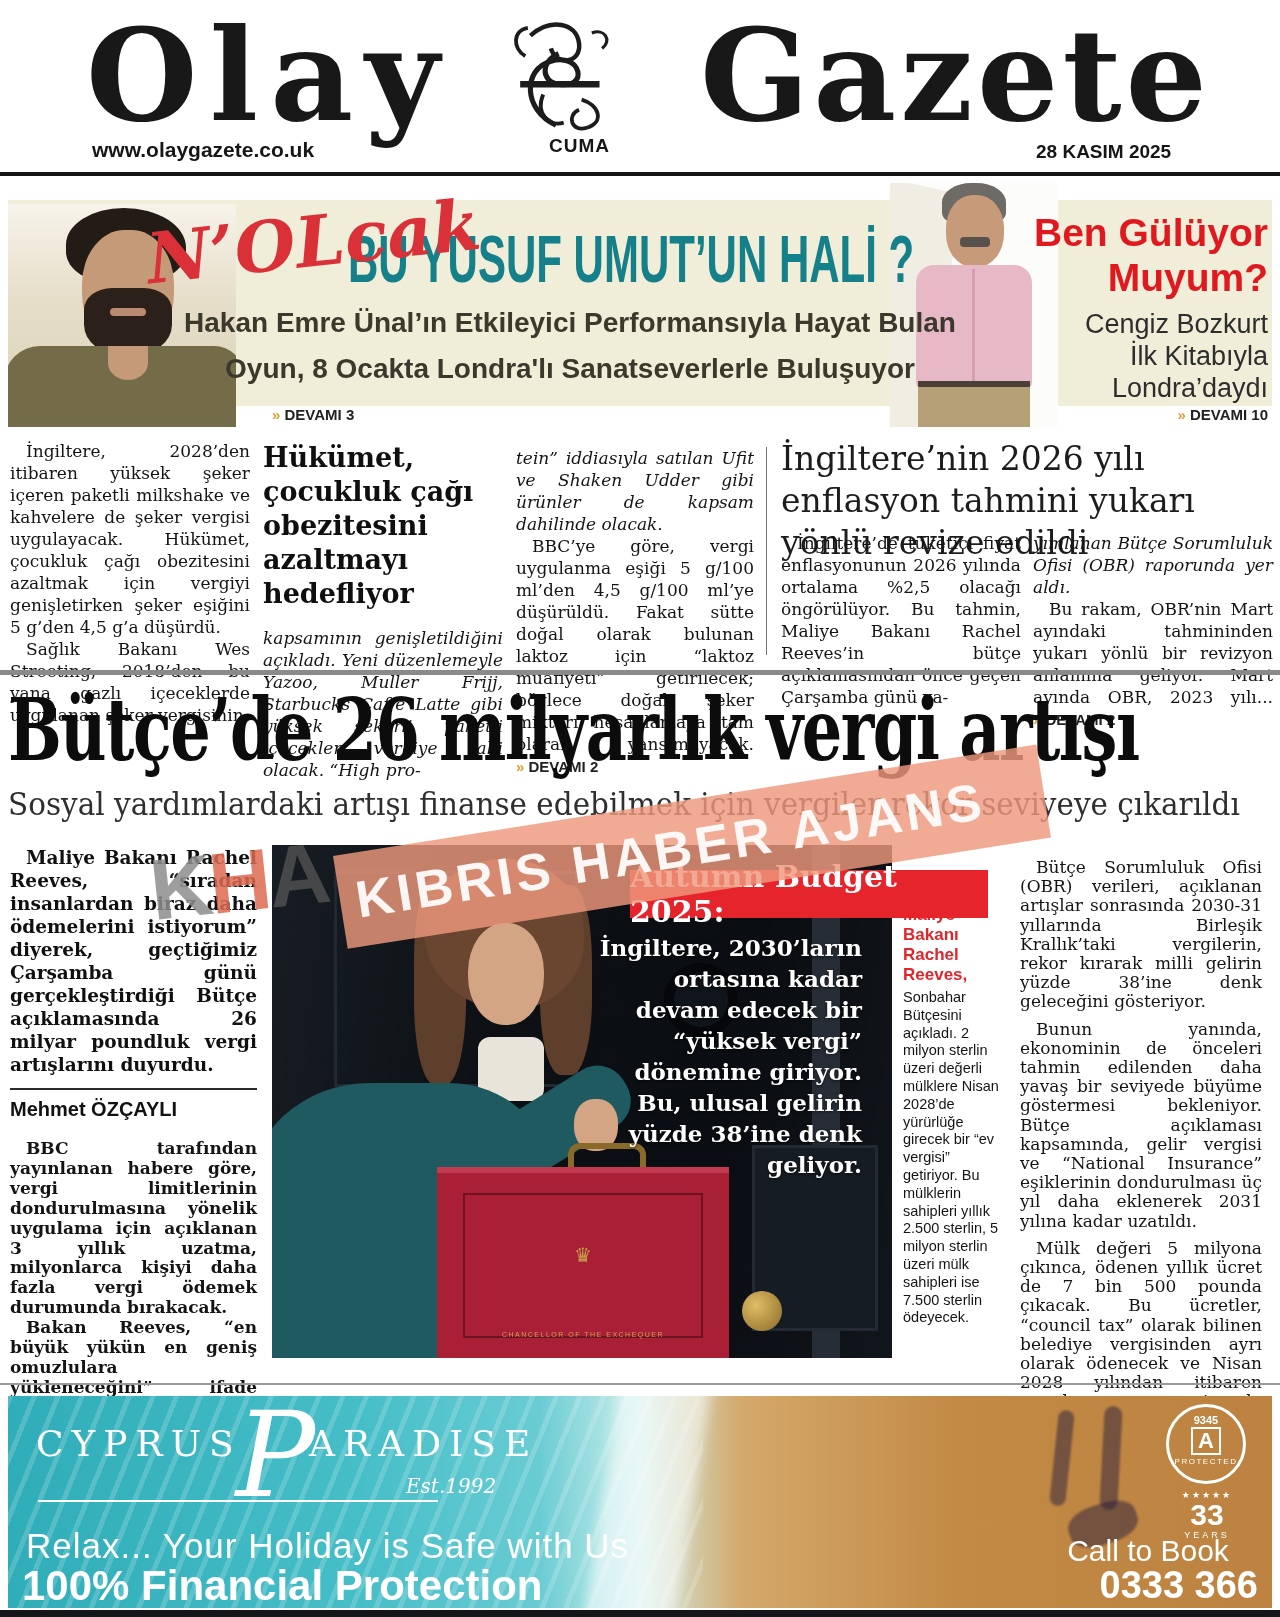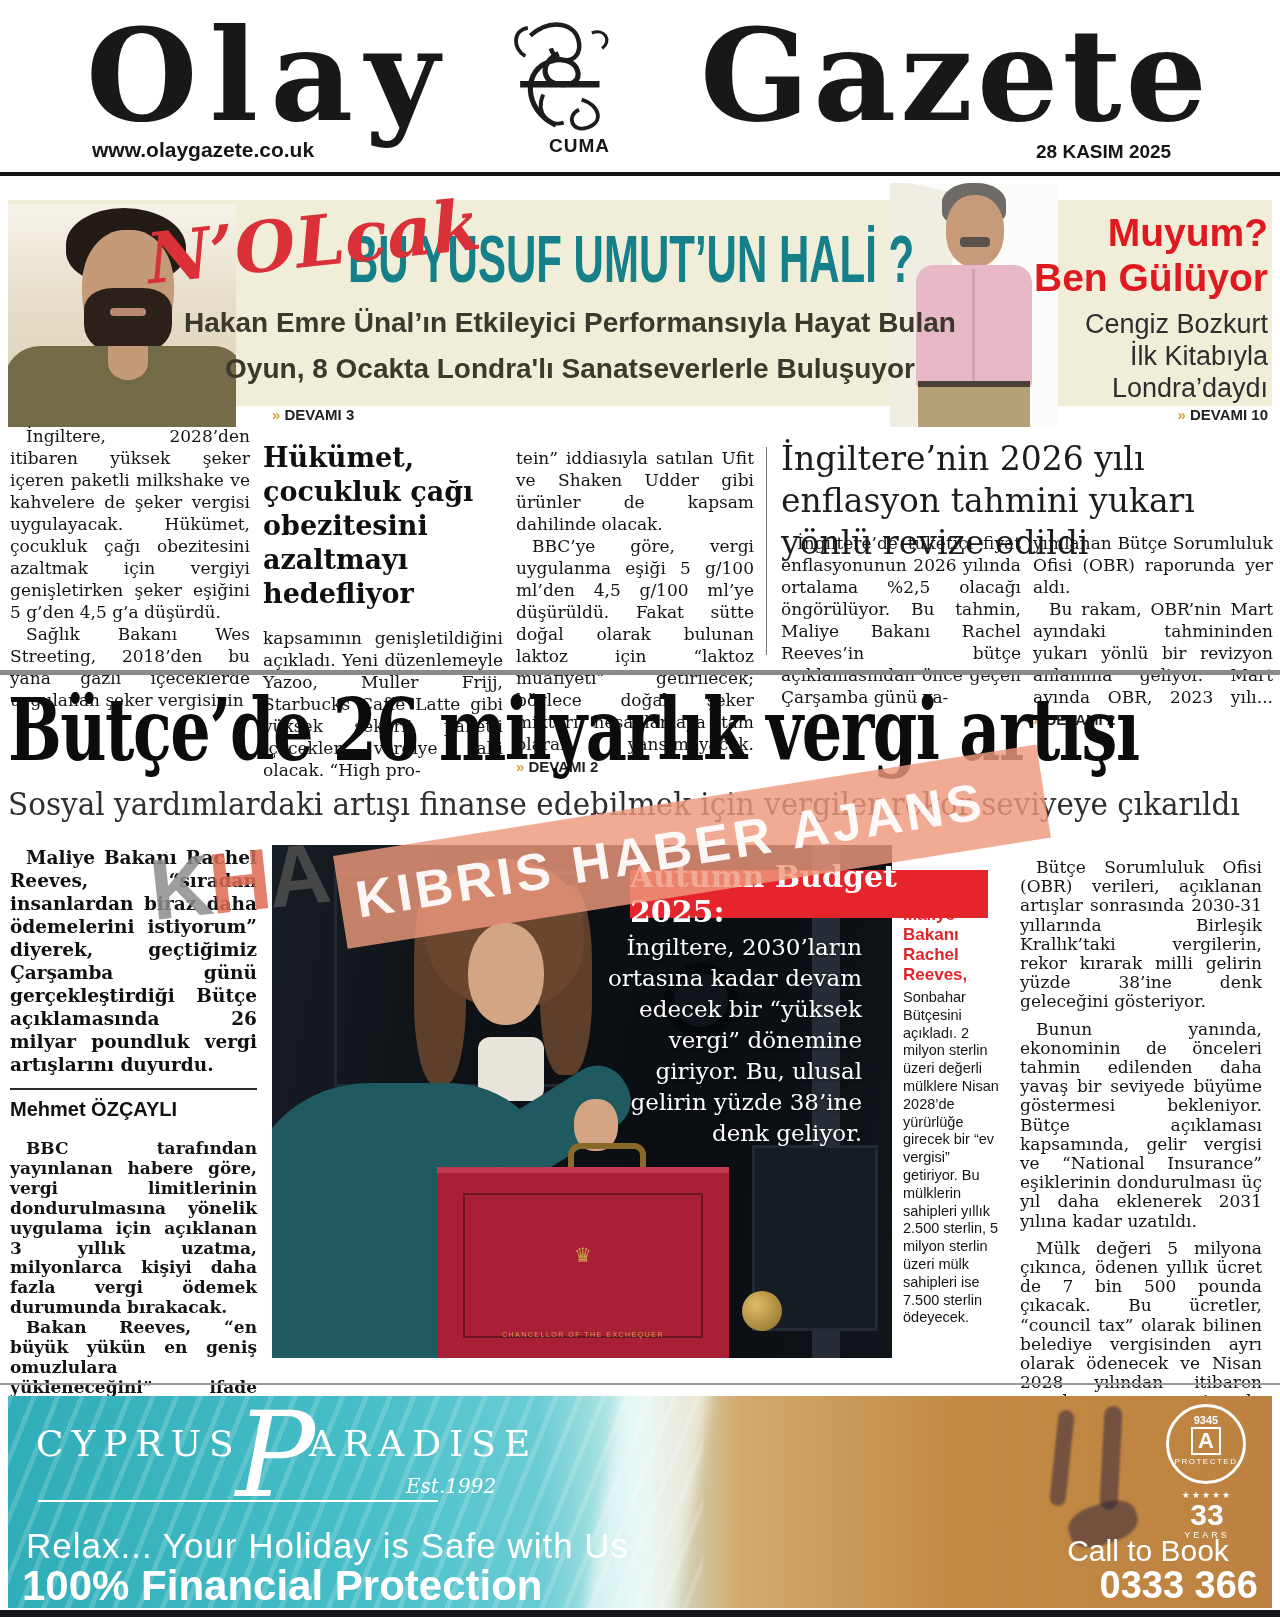--- a/index.html
+++ b/index.html
@@ -34,22 +34,22 @@
   .b-rsub{position:absolute;left:1048px;top:308px;width:220px;text-align:right;z-index:2;
           font-family:"Liberation Sans",sans-serif;font-size:27px;color:#2d2d2d;line-height:32px;}
   .devami{font:bold 15px "Liberation Sans",sans-serif;color:#222;white-space:nowrap;}
   .chev{color:#d9a13e;font-weight:bold;font-style:normal;}
   .dev-left{position:absolute;left:272px;top:406px;}
   .dev-right{position:absolute;left:1128px;top:406px;width:140px;text-align:right;}
 
   
   .s-col{position:absolute;font-size:17px;line-height:22px;text-align:justify;color:#141414;}
   .s-col p{margin:0;text-indent:16px;}
-  .s-col p.noind{text-indent:0;}
-  .s1{left:10px;top:425px;width:240px;}
+  .s-col p.noind{text-indent:0;font-style:italic;}
+  .s1{left:10px;top:440px;width:240px;}
   .s2{left:263px;top:441px;width:240px;}
   .s2 h3{margin:0 0 16px;font-size:27px;line-height:34px;font-weight:bold;color:#0f0f0f;text-align:left;}
   .s3{left:516px;top:447px;width:238px;}
   .vline{position:absolute;left:766px;top:447px;width:1px;height:208px;background:#777;}
   .s4h{position:absolute;left:781px;top:438px;width:492px;font-size:33px;line-height:42px;font-weight:normal;color:#1c1c1c;}
   .s4a{left:781px;top:532px;width:240px;}
   .s4b{left:1033px;top:532px;width:240px;}
 
   
   .rule-mid{position:absolute;left:0;top:670px;width:1280px;height:5px;background:#8a8a8a;}
@@ -72,21 +72,21 @@
   .m-left .intro{margin:0;font-weight:bold;font-size:18.5px;line-height:23px;text-align:justify;text-indent:16px;color:#101010;}
   .m-rule{height:2px;background:#2b2b2b;margin:12px 0 8px;}
   .m-byline{font:bold 20px "Liberation Sans",sans-serif;color:#111;margin:0 0 18px;}
   .bodytxt p{margin:0;text-indent:16px;text-align:justify;font-size:17px;line-height:19.9px;color:#141414;font-weight:bold;}
   .m-photo{position:absolute;left:272px;top:845px;width:620px;height:513px;overflow:hidden;
            background:linear-gradient(100deg,#171d24 0%,#0d1115 35%,#0a0d11 70%,#11161c 100%);}
   .m-badge{position:absolute;left:630px;top:870px;width:358px;height:48px;background:#e6242b;z-index:12;
            display:flex;align-items:center;justify-content:center;}
   .m-badge span{font-family:"DejaVu Serif",serif;font-weight:bold;font-size:30px;color:#fff;}
   .m-caption{position:absolute;left:598px;top:932px;width:264px;z-index:12;text-align:right;color:#fff;
-             font-weight:normal;font-size:23px;line-height:31px;text-shadow:0 1px 3px rgba(0,0,0,.65);}
+             font-weight:bold;font-size:23px;line-height:31px;text-shadow:0 1px 3px rgba(0,0,0,.65);}
   .m-narrow{position:absolute;left:903px;top:905px;width:97px;font-family:"Liberation Sans",sans-serif;text-align:left;}
   .m-narrow .lead{font-weight:bold;font-size:17px;line-height:20px;color:#e0252b;display:block;margin-bottom:4px;}
   .m-narrow .nbody{font-size:14.5px;line-height:17.8px;color:#141414;display:block;}
   .m-right{position:absolute;left:1012px;top:850px;width:258px;}
   .m-right p{margin:8px;text-indent:16px;text-align:justify;font-size:17px;line-height:19.2px;color:#141414;}
 
   
   .ph-frame{position:absolute;left:540px;top:0;width:28px;height:513px;background:#262d36;}
   .ph-panel{position:absolute;left:62px;top:26px;width:238px;height:210px;border:3px solid #222933;}
   .ph-panel2{position:absolute;left:480px;top:300px;width:120px;height:180px;background:#161c23;border:3px solid #232a33;}
@@ -188,22 +188,22 @@
       <div class="shape" style="left:52px;top:0px;width:64px;height:42px;background:#6e6a66;border-radius:46% 46% 30% 30%;"></div>
       <div class="shape" style="left:56px;top:12px;width:58px;height:72px;background:#c79b79;border-radius:46%;"></div>
       <div class="shape" style="left:70px;top:54px;width:30px;height:10px;background:#59524c;border-radius:4px;"></div>
       <div class="shape" style="left:26px;top:82px;width:116px;height:122px;background:#e7b9c6;border-radius:18px 18px 4px 4px;"></div>
       <div class="shape" style="left:82px;top:86px;width:3px;height:116px;background:#d49fb0;"></div>
       <div class="shape" style="left:28px;top:198px;width:112px;height:8px;background:#4a4038;"></div>
       <div class="shape" style="left:28px;top:204px;width:112px;height:40px;background:#b5a078;"></div>
     </div>
 
     <div class="b-rtitle">
+      <div>Ben Gülüyor</div>
       <div>Muyum?</div>
-      <div>Ben Gülüyor</div>
     </div>
     <div class="b-rsub">
       <div>Cengiz Bozkurt</div>
       <div>İlk Kitabıyla</div>
       <div>Londra’daydı</div>
     </div>
     <div class="devami dev-right"><span class="chev">»</span> <span>DEVAMI 10</span></div>
   </div>
 
   <div>

